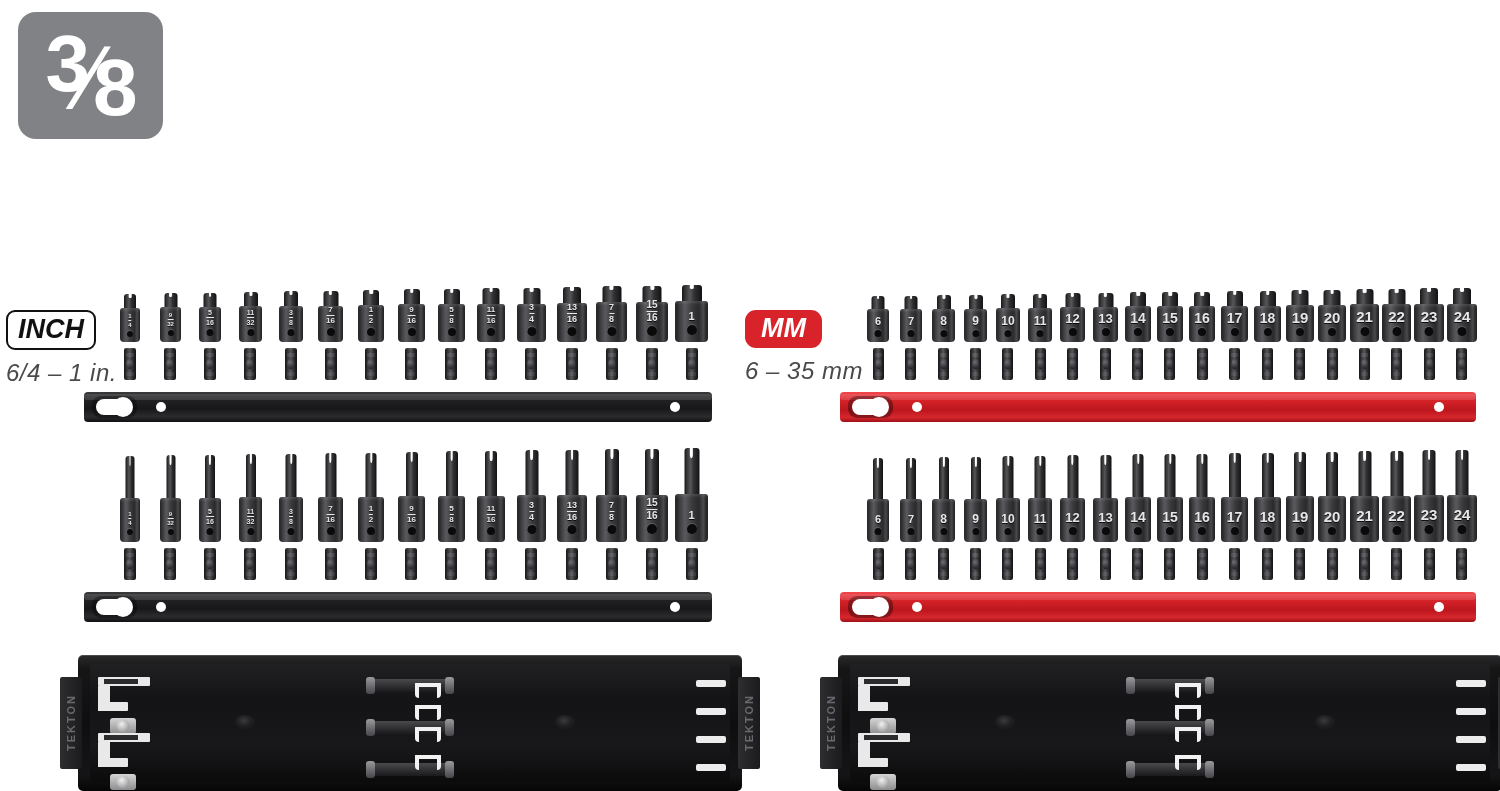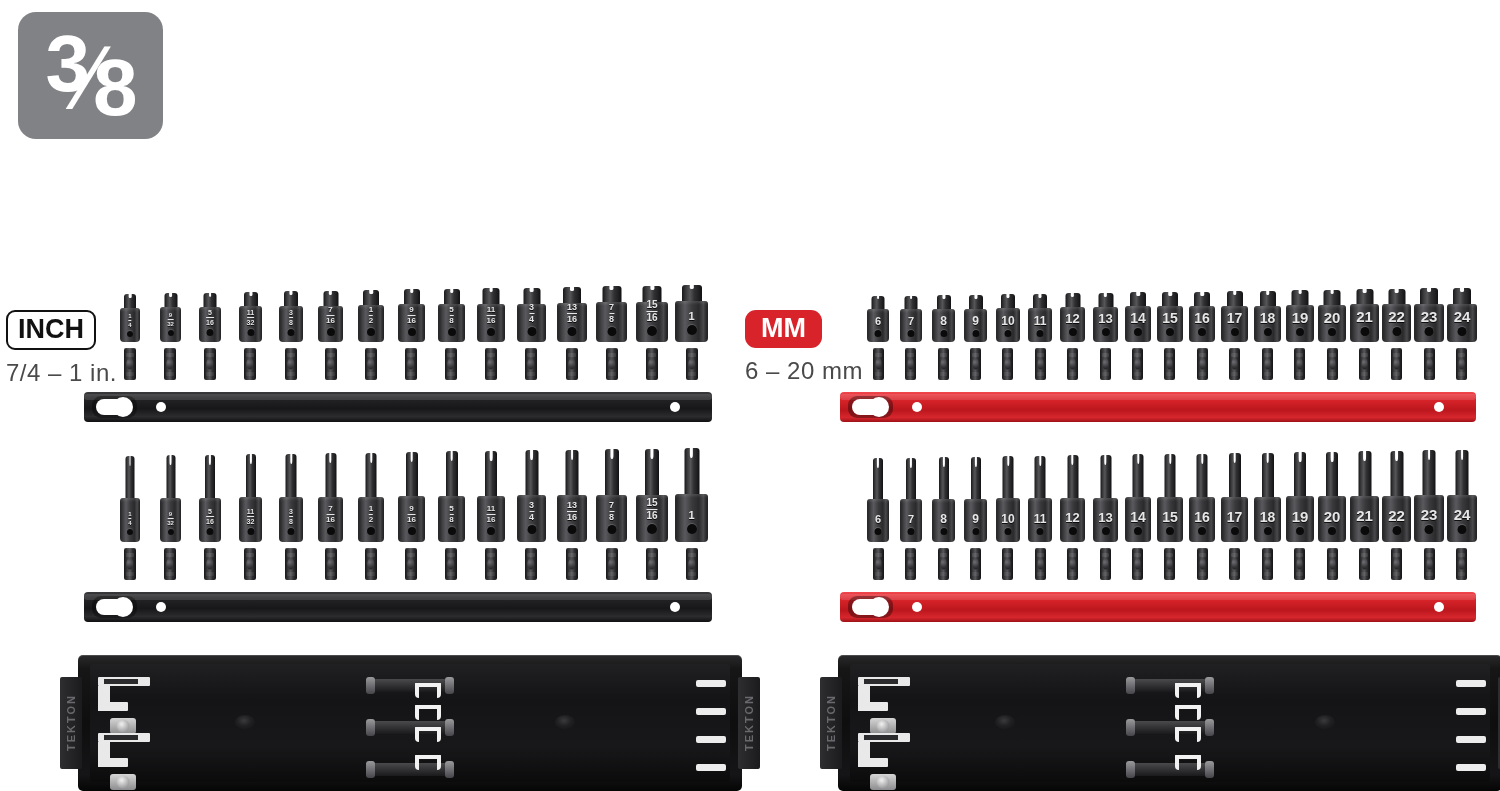--- a/index.html
+++ b/index.html
@@ -17,21 +17,21 @@
   #drive-frac{position:absolute;left:0;top:0;width:145px;height:127px;
     display:flex;align-items:center;justify-content:center;
     color:#fff;font-size:80px;font-weight:bold;letter-spacing:-2px;line-height:1;}
   #drive-frac .num{position:relative;top:-12px;}
   #drive-frac .slash{font-size:90px;font-weight:500;margin:0 -4px;position:relative;top:2px;}
   #drive-frac .den{position:relative;top:12px;}
   #drive-word{position:absolute;left:18px;top:150px;width:160px;
     color:#808285;font-size:37px;font-weight:bold;letter-spacing:1px;}
 
   
-  .unit-block{position:absolute;}
+  .unit-block{position:absolute;font-style:italic;}
   #inch-block{left:6px;top:310px;}
   #mm-block{left:745px;top:310px;}
   .unit-badge{
     display:inline-block;padding:3px 10px 4px 10px;border-radius:9px;
     font-size:27px;font-weight:bold;letter-spacing:0px;line-height:1.08;
   }
   #inch-badge{border:2.5px solid #111;color:#111;background:#fff;}
   #mm-badge{background:#d8232a;color:#fff;padding:4px 16px 5px 16px;border-radius:11px;}
   .unit-range{margin-top:9px;font-size:24px;color:#4a4a4a;letter-spacing:0.5px;}
 
@@ -147,26 +147,26 @@
   <div id="drive-badge">
     <div id="drive-frac">
       <span class="num">3</span>
         <span class="slash">⁄</span>
         <span class="den">8</span>
     </div>
   </div>
 
   <div class="unit-block" id="inch-block">
     <div class="unit-badge" id="inch-badge">INCH</div>
-    <div class="unit-range">7/4 – 1 in.</div>
+    <div class="unit-range">6/4 – 1 in.</div>
   </div>
 
   <div class="unit-block" id="mm-block">
     <div class="unit-badge" id="mm-badge">MM</div>
-    <div class="unit-range">6 – 20 mm</div>
+    <div class="unit-range">6 – 35 mm</div>
   </div>
 
   <div id="gen-root">
       <div class="sock" style="left: 120px; top: 296px; width: 20px; height: 46px;">
         <div class="neck" style="width: 12px; height: 16px; bottom: 32px;">
           <div class="notch" style="height: 4px;"></div>
         </div>
         <div class="body" style="height: 34px;">
           <div class="hole" style="width: 6px; height: 6px; bottom: 5px;"></div>
           <div class="lbl" style="font-size: 6px; font-weight: bold; bottom: 14px;"><span class="frac"><span class="n">1</span><span class="bar"></span><span class="d">4</span></span></div>

